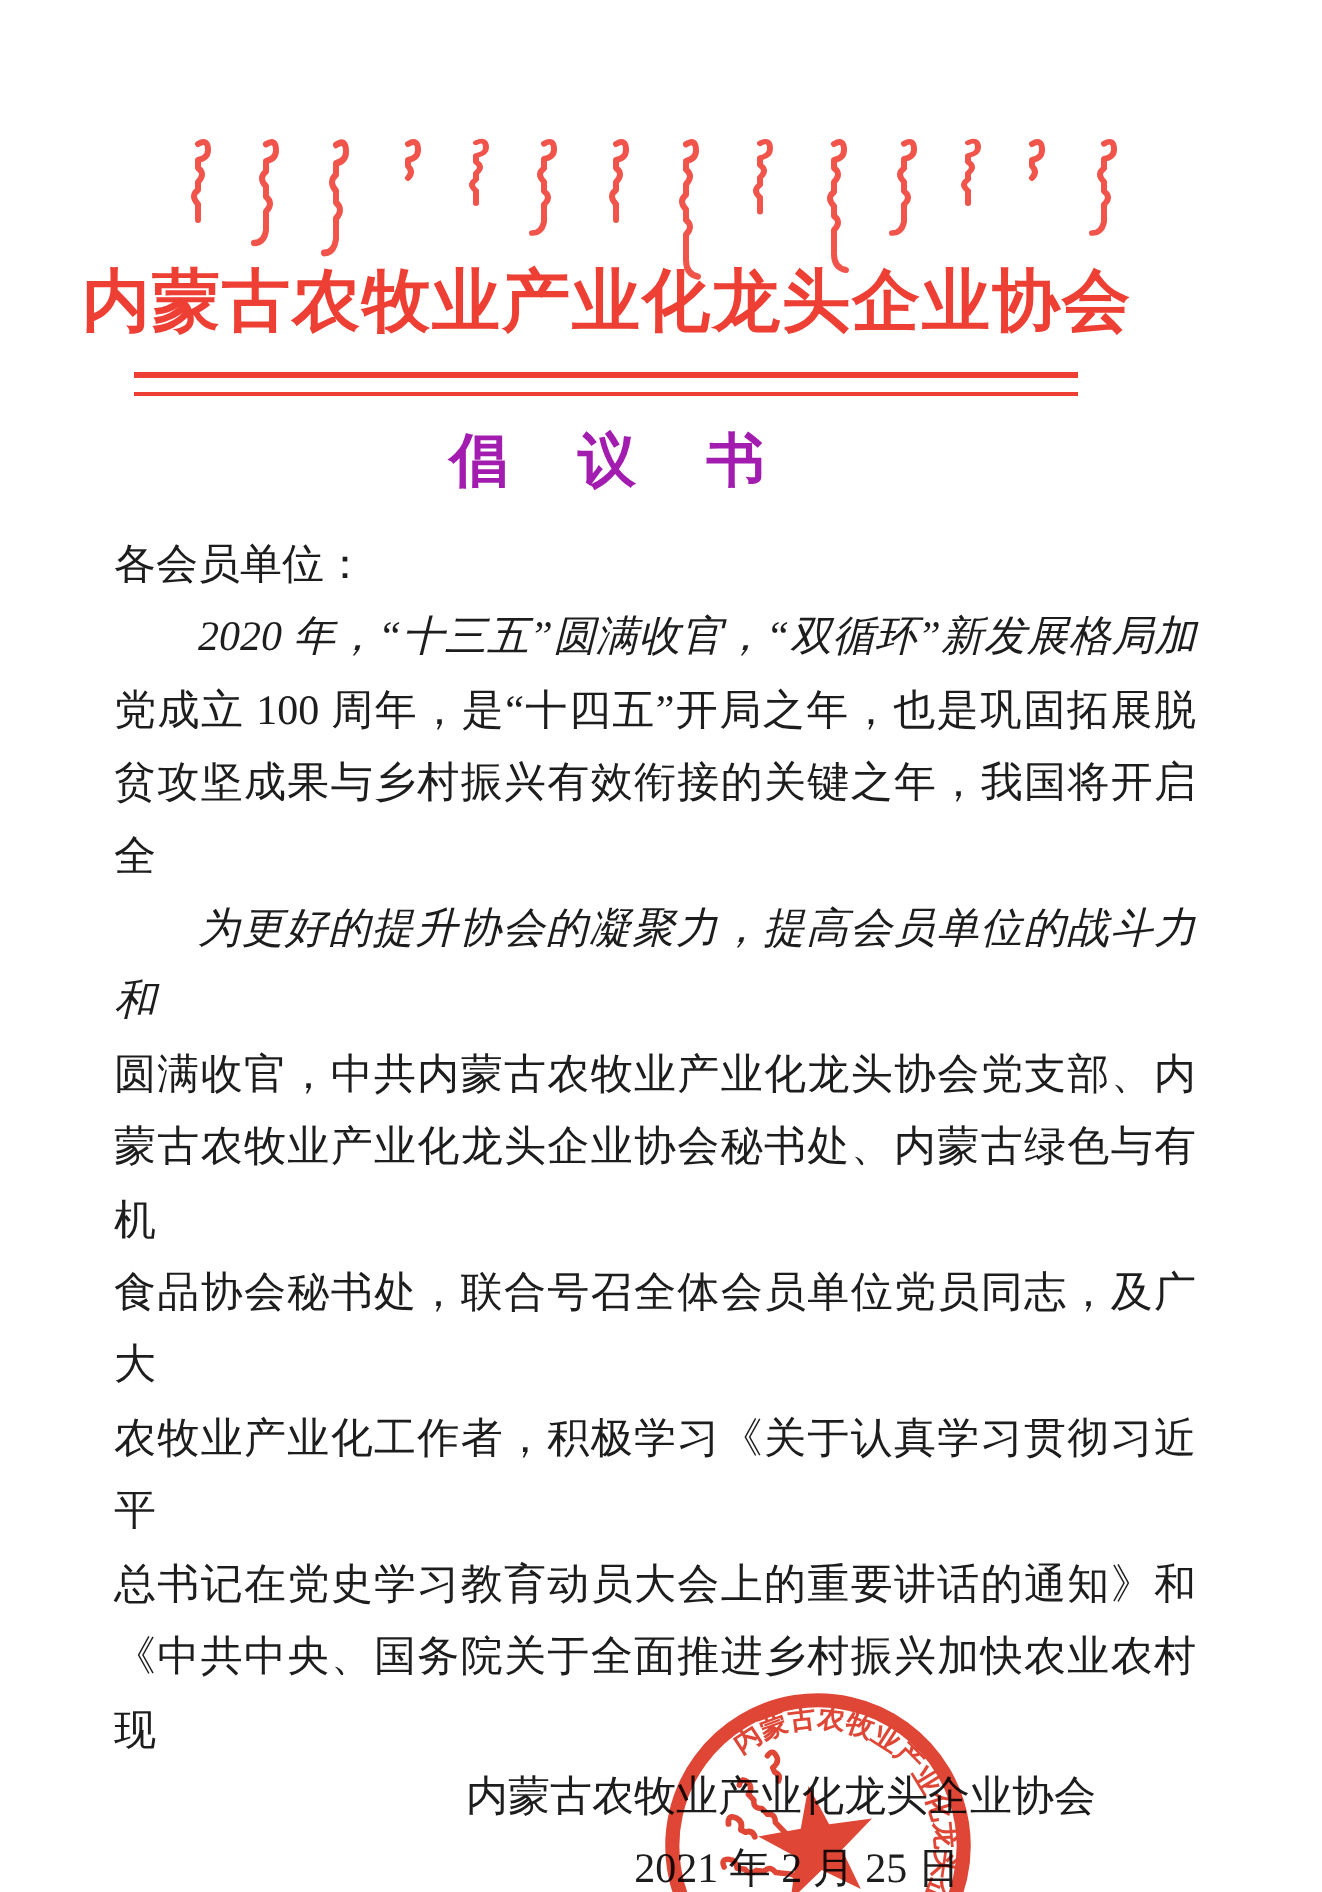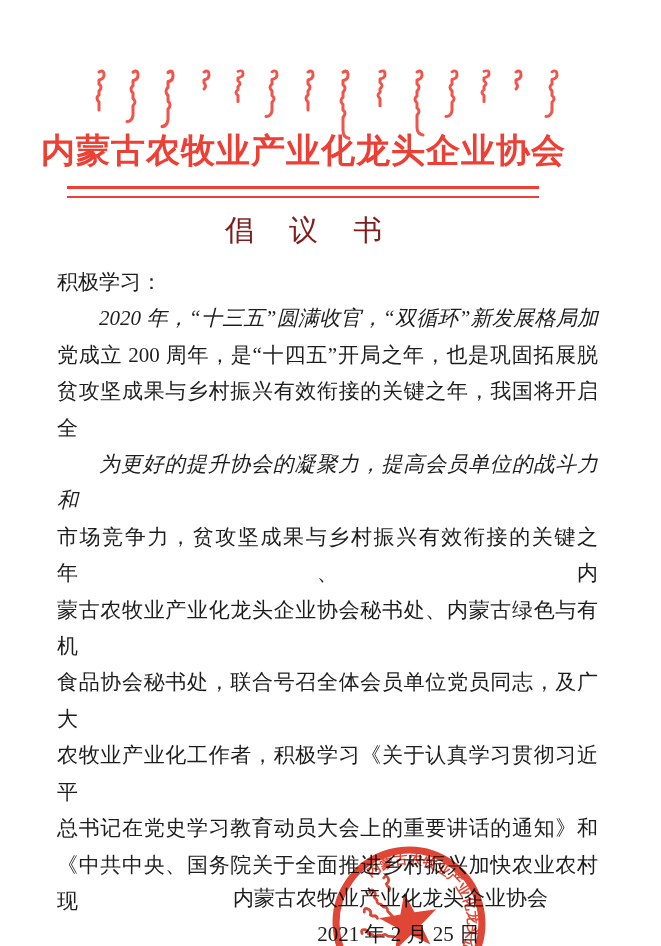--- a/index.html
+++ b/index.html
@@ -15,21 +15,21 @@
     position:absolute; top:84px; left:0; right:0; text-align:center;
     font-size:34px; font-weight:bold; color:#ee3f35; letter-spacing:1px;
     white-space:nowrap;
   }
   .red-rule {
     position:absolute; top:142px; left:67px; right:68px; height:7px;
     border-top:3px solid #ee3f35; border-bottom:2px solid #ee3f35;
   }
   .doc-title {
     position:absolute; top:167px; left:0; right:0; text-align:center;
-    font-size:29px; font-weight:normal; color:#7f1d1d;
+    font-size:29px; font-weight:bold; color:#a21caf;
     letter-spacing:14px; text-indent:14px;
   }
   
   .body-text { position:absolute; top:220px; left:57px; width:541px;
     font-size:21px; line-height:36.4px; }
   .bl { text-align:justify; text-align-last:justify; }
   .bl.last { text-align-last:left; }
   .ind { text-indent:2em;font-style:italic; }
   .salutation { text-align:left; }
   
@@ -112,28 +112,28 @@
     </g>
   </svg>
 
   <div class="org-title">内蒙古农牧业产业化龙头企业协会</div>
 
   <div class="red-rule"></div>
 
   <div class="doc-title">倡 议 书</div>
 
   <div class="body-text">
-    <div class="salutation">积极学习：</div>
+    <div class="salutation">各会员单位：</div>
 
     <div class="bl ind">2020 年，“十三五”圆满收官，“双循环”新发展格局加</div>
-    <div class="bl">党成立 200 周年，是“十四五”开局之年，也是巩固拓展脱</div>
+    <div class="bl">党成立 100 周年，是“十四五”开局之年，也是巩固拓展脱</div>
     <div class="bl">贫攻坚成果与乡村振兴有效衔接的关键之年，我国将开启全</div>
 
     <div class="bl ind">为更好的提升协会的凝聚力，提高会员单位的战斗力和</div>
-    <div class="bl">市场竞争力，贫攻坚成果与乡村振兴有效衔接的关键之年、内</div>
+    <div class="bl">圆满收官，中共内蒙古农牧业产业化龙头协会党支部、内</div>
     <div class="bl">蒙古农牧业产业化龙头企业协会秘书处、内蒙古绿色与有机</div>
     <div class="bl">食品协会秘书处，联合号召全体会员单位党员同志，及广大</div>
     <div class="bl">农牧业产业化工作者，积极学习《关于认真学习贯彻习近平</div>
     <div class="bl">总书记在党史学习教育动员大会上的重要讲话的通知》和</div>
     <div class="bl">《中共中央、国务院关于全面推进乡村振兴加快农业农村现</div>
 
   </div>
 
   <div class="sig-line">
     <span class="inner">内蒙古农牧业产业化龙头企业协会</span>

